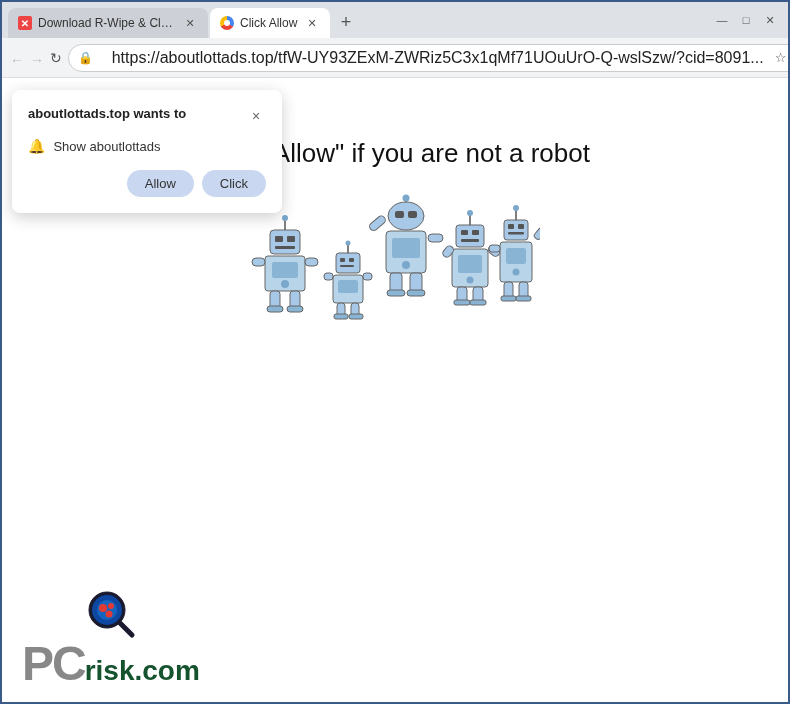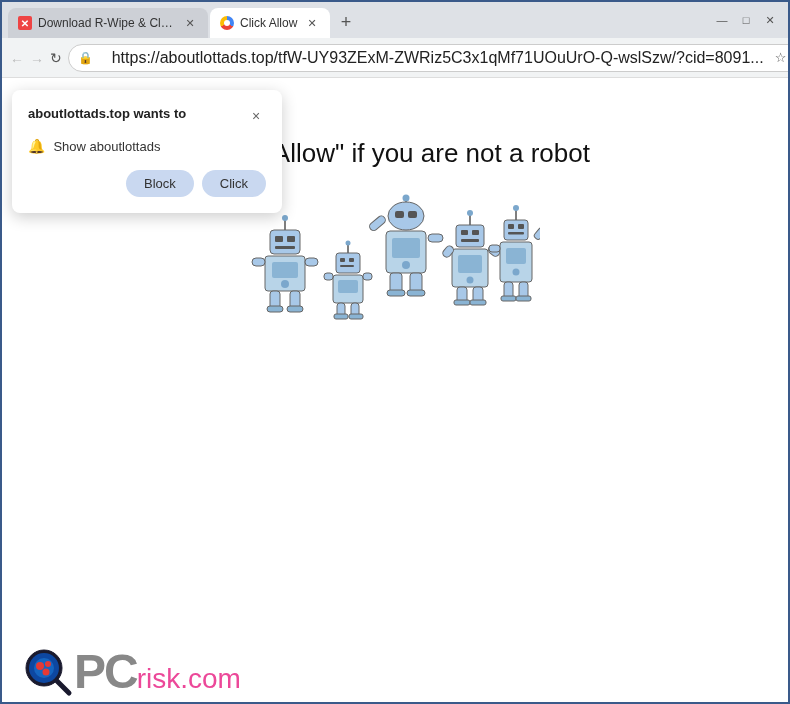--- a/index.html
+++ b/index.html
@@ -297,45 +297,46 @@
     .robots-container {
       display: flex;
       align-items: flex-end;
       gap: 4px;
       margin-bottom: 40px;
     }
 
     
     .pcrisk-logo {
       position: absolute;
-      bottom: 4px;
+      bottom: 14px;
       left: 20px;
       display: flex;
       align-items: center;
       gap: 0px;
+      flex-direction: column;
     }
 
     .pcrisk-text {
       display: flex;
       align-items: baseline;
     }
 
     .pc-text {
       font-size: 48px;
       font-weight: 900;
       color: #888;
       font-family: Arial, sans-serif;
       line-height: 1;
       letter-spacing: -2px;
     }
 
     .risk-text {
       font-size: 28px;
-      font-weight: 400;
-      color: #ec4899;
+      font-weight: 700;
+      color: #14532d;
       font-family: Arial, sans-serif;
       line-height: 1;
       text-align: right;
     }
 
     
     .favicon-x {
       width: 14px;
       height: 14px;
       background: #e44;
@@ -425,21 +426,21 @@
         <span class="popup-title">aboutlottads.top wants to</span>
         <div class="popup-close">×</div>
       </div>
 
       <div class="popup-notification-row">
         <span class="bell-icon">🔔</span>
         <span class="popup-notification-text">Show aboutlottads</span>
       </div>
 
       <div class="popup-buttons">
-        <button class="popup-btn allow">Block</button>
+        <button class="popup-btn allow">Allow</button>
         <button class="popup-btn block">Click</button>
       </div>
     </div>
 
     <div class="page-content">
       <div class="main-text">Click "Allow"   if you are not   a robot</div>
 
       <div class="robots-container">
         <svg width="290" height="140" viewBox="0 0 290 140">
 

